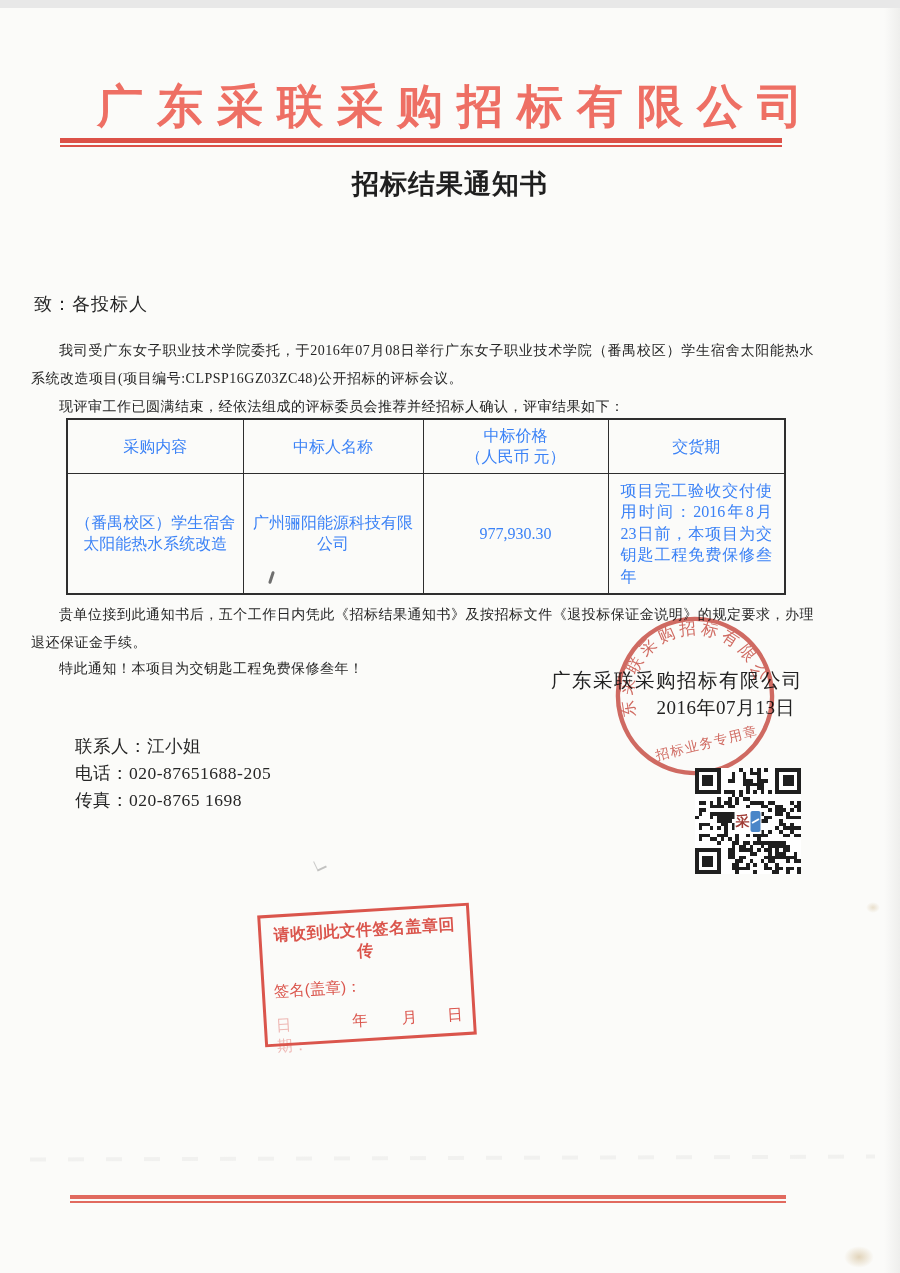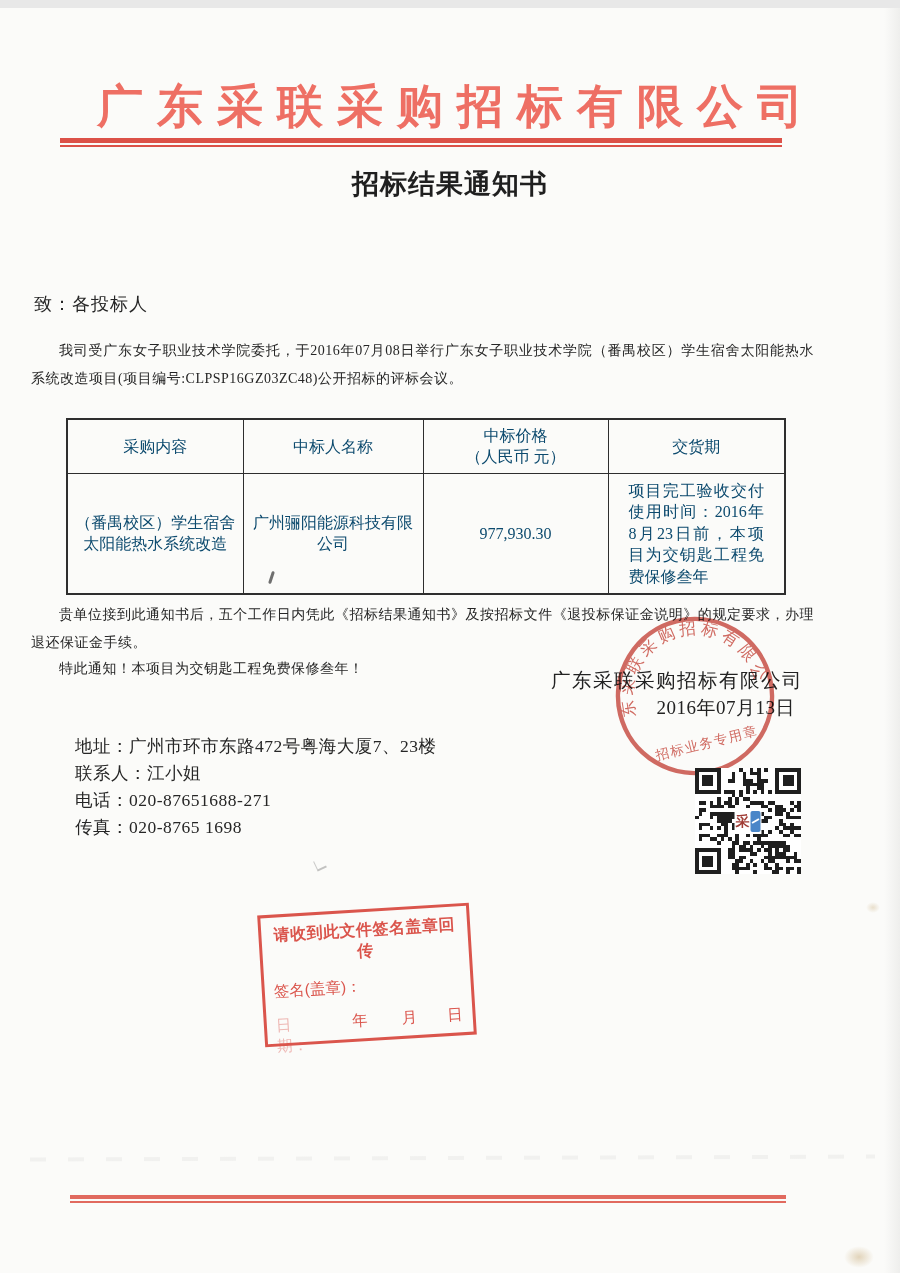--- a/index.html
+++ b/index.html
@@ -27,28 +27,28 @@
   
   .salutation{position:absolute;top:284px;left:34px;font-size:18px;letter-spacing:1px;}
   .para{position:absolute;left:31px;width:783px;font-size:14px;line-height:27.5px;
     text-indent:2em;text-align:justify;letter-spacing:.5px;}
   .para.p-intro{top:315px;}
   .para.p-review{top:371px;}
   .para.p-refund{top:579px;}
   .para.p-notice{top:633px;}
   
   .result-table{position:absolute;top:410px;left:66px;border-collapse:collapse;
-    font-size:16px;color:#0c4a6e;}
+    font-size:16px;color:#3b82f6;}
   .result-table td,.result-table th{border:1.6px solid #2e2e2e;font-weight:normal;
     text-align:center;vertical-align:middle;line-height:21.5px;padding:4px 6px;}
   .result-table{border:2.2px solid #2e2e2e;}
   .th-price{white-space:pre-line;}
   .row-head{height:54px;}
   .row-data{height:96px;}
-  .cell-delivery{text-align:left !important;text-align:justify !important;padding:6px 20px !important;}
+  .cell-delivery{text-align:left !important;text-align:justify !important;padding:6px 12px !important;}
   
   .sig-company{position:absolute;top:659px;right:97px;font-size:19.5px;letter-spacing:1.5px;color:#222;}
   .sig-date{position:absolute;top:687px;right:105px;font-size:19px;letter-spacing:.5px;color:#222;}
   
   .seal{position:absolute;top:602px;left:609px;opacity:.85;mix-blend-mode:multiply;}
   
   .contact{position:absolute;top:725px;left:75px;font-size:17.5px;line-height:27px;letter-spacing:.5px;}
   
   .qr{position:absolute;top:760px;left:695px;width:106px;height:106px;background:#fff;}
   .qr svg{display:block;width:106px;height:106px;shape-rendering:crispEdges;}
@@ -94,20 +94,21 @@
 
   <div class="letterhead">广东采联采购招标有限公司</div>
   <div class="rule">
     <div class="thick"></div>
     <div class="thin"></div>
   </div>
   <div class="doc-title">招标结果通知书</div>
 
   <div class="salutation">致：各投标人</div>
   <p class="para p-intro">我司受广东女子职业技术学院委托，于2016年07月08日举行广东女子职业技术学院（番禺校区）学生宿舍太阳能热水系统改造项目(项目编号:CLPSP16GZ03ZC48)公开招标的评标会议。</p>
+  <p class="para p-review">现评审工作已圆满结束，经依法组成的评标委员会推荐并经招标人确认，评审结果如下：</p>
 
   <table class="result-table">
     <colgroup>
         <col style="width:176px">
         <col style="width:180px">
         <col style="width:185px">
         <col style="width:177px">
       </colgroup>
     <tbody>
         <tr class="row-head">
@@ -139,23 +140,22 @@
           <path id="sealarc" d="M 25 100 a 62.5 62.5 0 1 1 122 0" fill="none"></path>
         </defs>
       <text font-size="16.5" letter-spacing="4" font-family="'Liberation Sans','DejaVu Sans',sans-serif">
         <textPath href="#sealarc" startOffset="50%" text-anchor="middle">广东采联采购招标有限公司</textPath>
       </text>
       <text x="86" y="139" text-anchor="middle" font-size="13.5" letter-spacing="1.5" font-family="'Liberation Sans','DejaVu Sans',sans-serif">招标业务专用章</text>
     </g>
   </svg>
 
   <div class="contact">
-    <div>地址：广州市环市东路472号粤海大厦7、23楼</div>
     <div>联系人：江小姐</div>
-    <div>电话：020-87651688-271</div>
+    <div>电话：020-87651688-205</div>
     <div>传真：020-8765 1698</div>
   </div>
 
   <div class="qr">
     <svg viewBox="0 0 29 29" fill="#1f1f1f">
         <g id="qr-modules">
           <rect x="12" y="0" width="1" height="1"></rect>
           <rect x="15" y="0" width="1" height="1"></rect>
           <rect x="17" y="0" width="1" height="1"></rect>
           <rect x="19" y="0" width="1" height="1"></rect>

